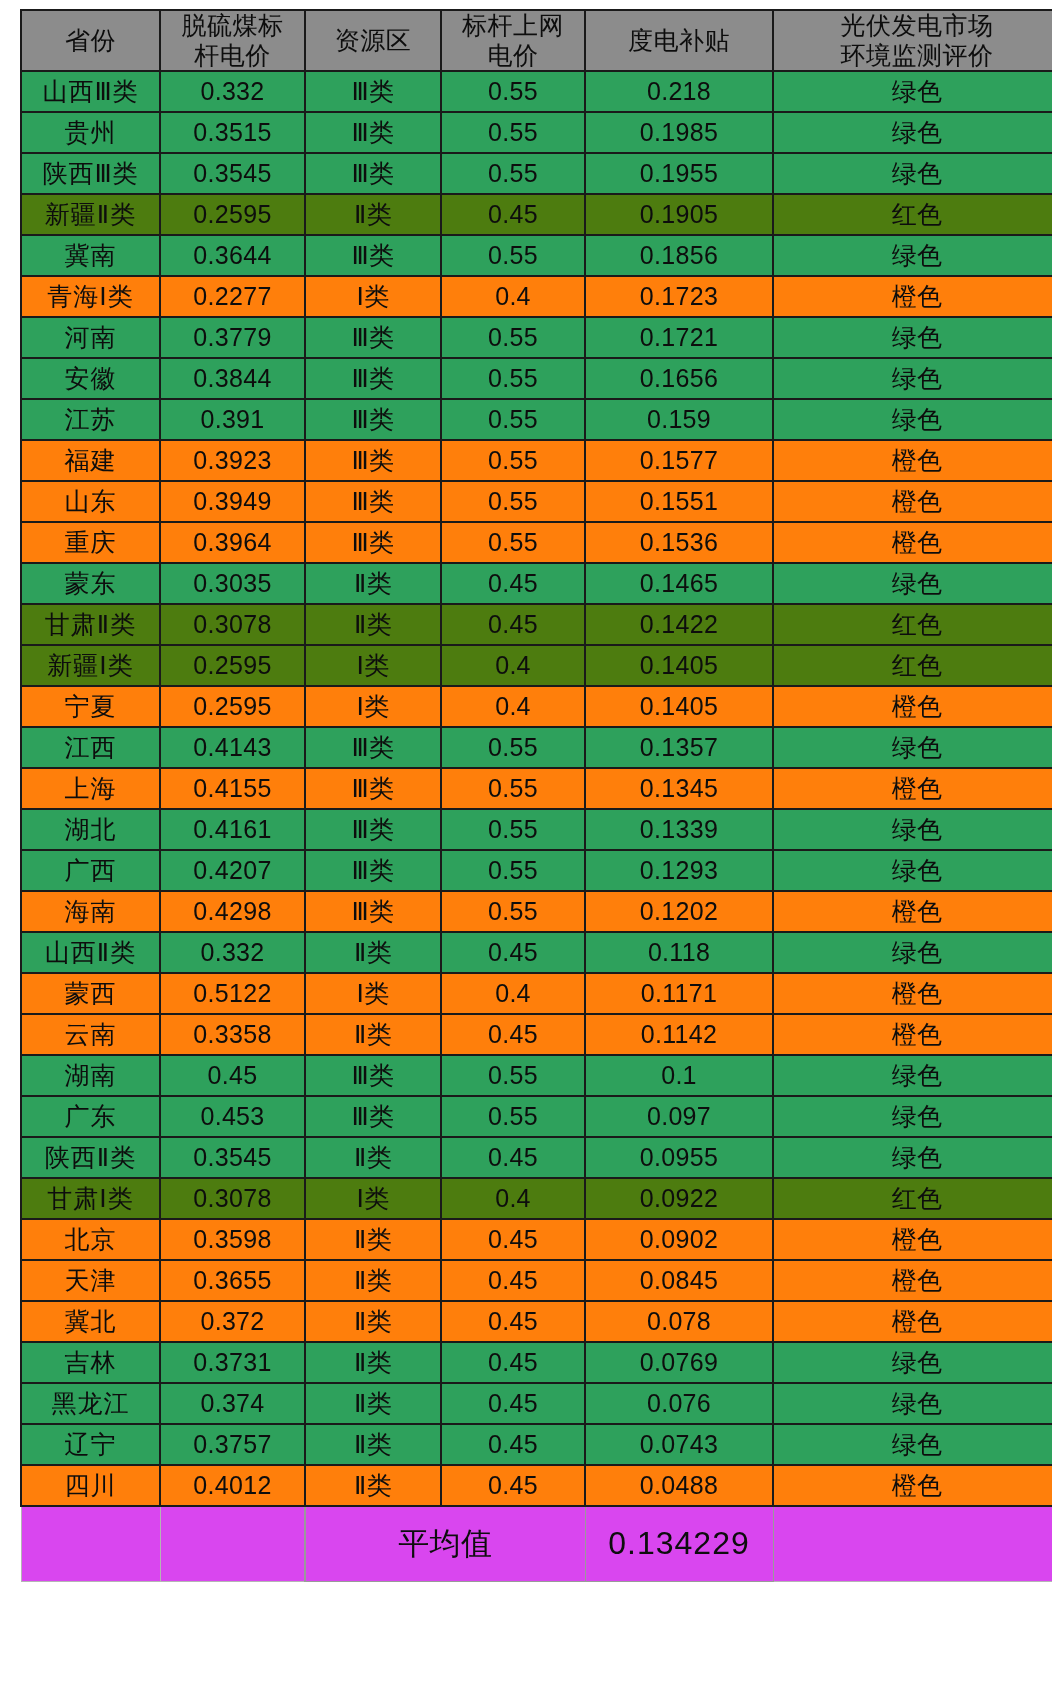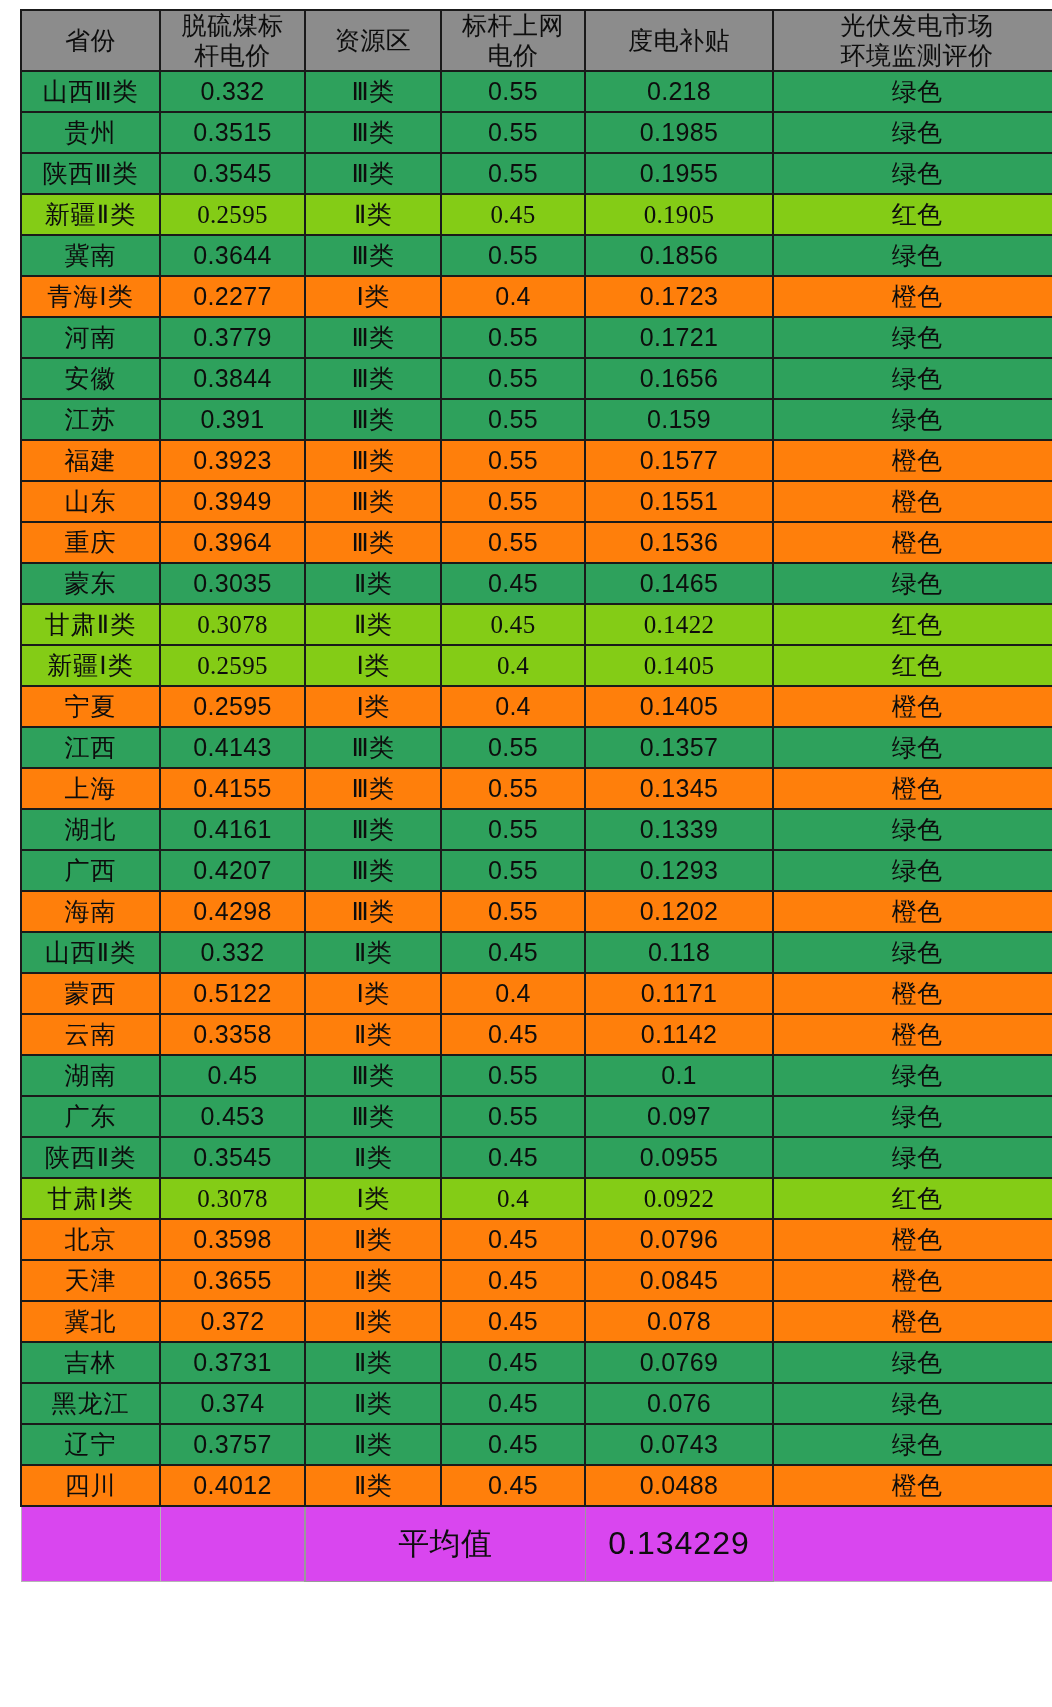--- a/index.html
+++ b/index.html
@@ -54,21 +54,21 @@
     font-size: 27px;
     letter-spacing: 0.5px;
   }
   thead th .hl { display: block; }
 
   tbody td { font-size: 26px; letter-spacing: 0.3px; }
   tbody td.prov { letter-spacing: 1px; }
 
   tr.row-orange td { background: #FF7F0B; }
   tr.row-green  td { background: #2EA15C; }
-  tr.row-red    td { background: #84cc16; font-family: Liberation Serif, serif; }
+  tr.row-red    td { background: #4d7c0f; }
 
   tr.avg td {
     background: #d946ef;
     border: 1px solid #9a9a9a;
     height: 74px;
     font-size: 33px;
   }
   tr.avg td.lbl { font-size: 31px; border-left: 2px solid #9a9a9a; }
   tr.avg td.val { font-size: 32px; letter-spacing: 1px; }
   tr.avg td.blank { border-color: #b5b5b5; }
@@ -334,21 +334,21 @@
           <td>Ⅰ类</td>
           <td>0.4</td>
           <td>0.0922</td>
           <td>红色</td>
         </tr>
         <tr class="row-orange">
           <td class="prov">北京</td>
           <td>0.3598</td>
           <td>Ⅱ类</td>
           <td>0.45</td>
-          <td>0.0796</td>
+          <td>0.0902</td>
           <td>橙色</td>
         </tr>
         <tr class="row-orange">
           <td class="prov">天津</td>
           <td>0.3655</td>
           <td>Ⅱ类</td>
           <td>0.45</td>
           <td>0.0845</td>
           <td>橙色</td>
         </tr>

